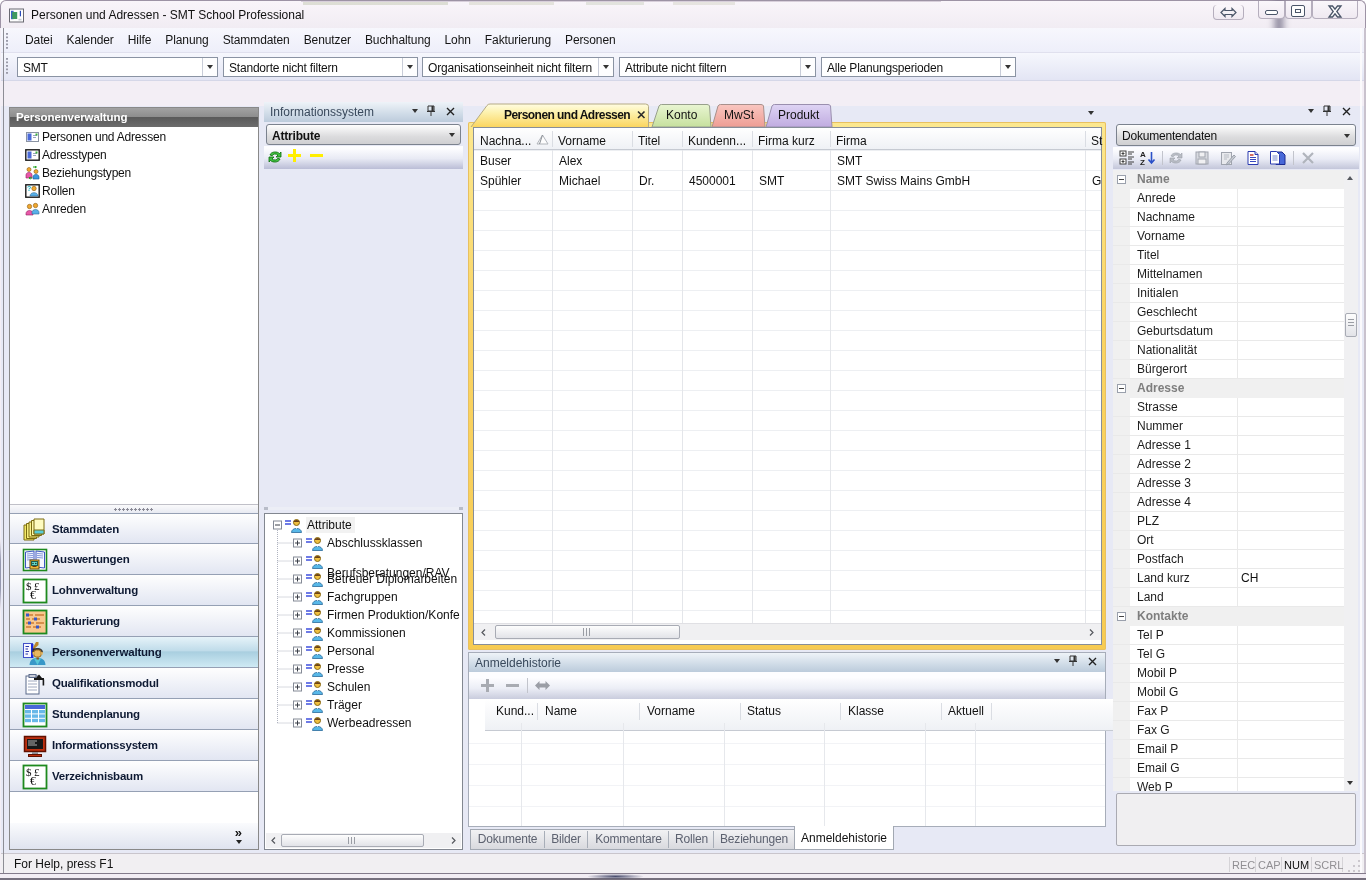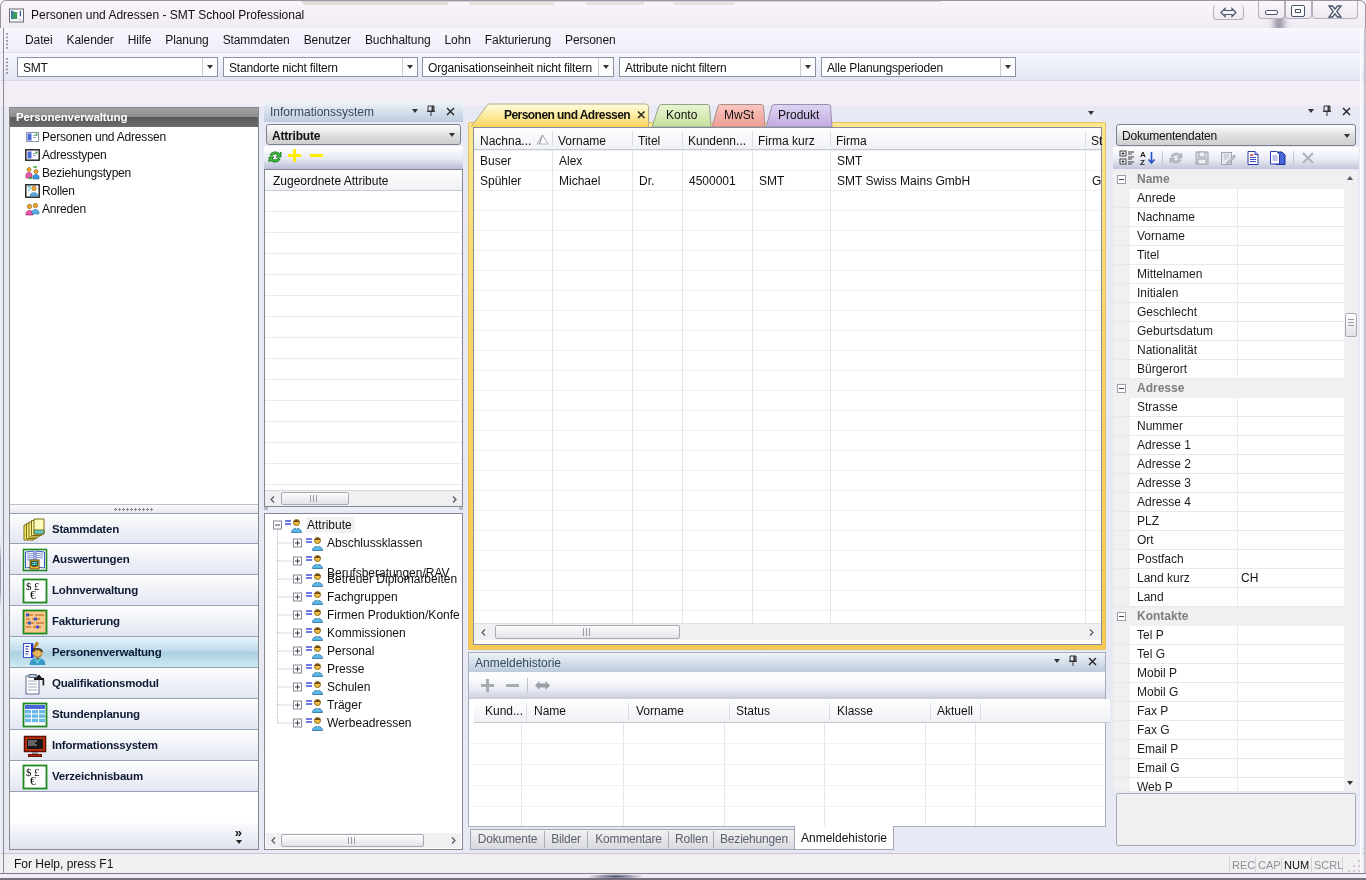--- a/index.html
+++ b/index.html
@@ -372,36 +372,20 @@
           </span>
         </div>
       <div class="abs" style="left:0;top:44px;width:199px;height:23px;background:linear-gradient(#fdfdff 10%,#e8eaf4 55%,#babdd6);">
         <svg class="abs" style="left:3px;top:3px;" width="16" height="16" viewBox="0 0 16 16">
             <path d="M3 6 C4 2.5 10 2 12.5 4.5 L14 3 L14 8 L9 8 L11 6 C9 4.5 6 4.8 5.2 6.8 Z" fill="#3fbf3f" stroke="#0a6a0a" stroke-width="0.8"></path>
             <path d="M13 10 C12 13.5 6 14 3.5 11.5 L2 13 L2 8 L7 8 L5 10 C7 11.5 10 11.2 10.8 9.2 Z" fill="#3fbf3f" stroke="#0a6a0a" stroke-width="0.8"></path>
           </svg>
         <path><div class="abs" style="left:24px;top:8px;width:13px;height:3px;background:#ffee00;"></div><div class="abs" style="left:29px;top:3px;width:3px;height:13px;background:#ffee00;"></div>
         <div class="abs" style="left:46px;top:8px;width:13px;height:3px;background:#ffee00;"></div>
       </path></div>
-      <div class="abs" style="left:0;top:67px;width:199px;height:338px;background:#fff;border:1px solid #828790;">
-        <div class="abs" style="left:0;top:0;width:100%;height:21px;background:linear-gradient(#fdfdfd,#f0f1f4);border-bottom:1px solid #c6cad2;">
-            <span class="abs" style="left:8px;top:4px;">Zugeordnete Attribute</span>
-          </div>
-        <div class="abs" style="left:0;top:21px;width:100%;height:299px;background-image:linear-gradient(#e9ebee 1px,transparent 1px);background-size:100% 21px;background-position:0 20px;"></div>
-        <div class="sbh" style="left:0;top:320px;width:197px;height:16px;border-top:1px solid #d8d8dc;">
-          <svg class="abs" style="left:5px;top:5px;" width="5" height="7" viewBox="0 0 5 7">
-              <path d="M4 0.5 L1 3.5 L4 6.5" fill="none" stroke="#55585e" stroke-width="1.2"></path>
-            </svg>
-          <div class="sbthumb abs" style="left:16px;top:1px;width:68px;height:13px;"></div>
-          <div class="abs" style="left:48px;top:4px;width:1px;height:7px;background:#9a9da4;box-shadow:3px 0 0 #9a9da4,-3px 0 0 #9a9da4;"></div>
-          <svg class="abs" style="left:187px;top:5px;" width="5" height="7" viewBox="0 0 5 7">
-              <path d="M1 0.5 L4 3.5 L1 6.5" fill="none" stroke="#55585e" stroke-width="1.2"></path>
-            </svg>
-        </div>
-      </div>
     </div>
 
     <div class="abs" style="left:263px;top:401px;width:199px;height:3px;background:#eceef6;border-left:4px solid #b8bcc8;border-right:4px solid #b8bcc8;"></div>
     <div id="mid2">
         <svg class="abs" style="left:0;top:0;" width="197" height="318" viewBox="0 0 197 318">
           <defs>
             <g id="pficon">
               <g stroke="#4a5ae0" stroke-width="1.6">
                 <path d="M0 3 L6 3"></path>
                 <path d="M0 6 L6 6"></path>
@@ -573,21 +557,21 @@
           <path d="M1 1 L8 8 M8 1 L1 8" stroke="#222" stroke-width="1.4"></path>
         </svg>
       <div class="abs" style="left:0;top:19px;width:636px;height:27px;background:linear-gradient(#fdfdff 20%,#eceef6 60%,#c9ccdd);">
         <path><div class="abs" style="left:12px;top:12px;width:13px;height:3px;background:#a8abb2;"></div><div class="abs" style="left:17px;top:7px;width:3px;height:13px;background:#a8abb2;"></div>
         <div class="abs" style="left:37px;top:12px;width:13px;height:3px;background:#a8abb2;"></div>
         <div class="abs" style="left:58px;top:6px;width:1px;height:15px;background:#c2c4cc;"></div>
         <svg class="abs" style="left:65px;top:7px;" width="17" height="13" viewBox="0 0 17 13">
               <path d="M1 6.5 L5.5 2 L5.5 4.6 L11.5 4.6 L11.5 2 L16 6.5 L11.5 11 L11.5 8.4 L5.5 8.4 L5.5 11 Z" fill="#9b9ea6"></path>
             </svg>
       </path></div>
-      <div class="abs" style="left:5px;top:46px;width:636px;height:24px;background:linear-gradient(#ffffff,#eff1f5);border-bottom:1px solid #c6cad2;padding-left:11px;">
+      <div class="abs" style="left:16px;top:46px;width:636px;height:32px;background:linear-gradient(#ffffff,#eff1f5);border-bottom:1px solid #c6cad2;padding-left:11px;">
         <div class="abs" style="left:11px;top:5px;">Kund...</div>
         <div class="abs" style="left:60px;top:5px;">Name</div>
         <div class="abs" style="left:162px;top:5px;">Vorname</div>
         <div class="abs" style="left:262px;top:5px;">Status</div>
         <div class="abs" style="left:363px;top:5px;">Klasse</div>
         <div class="abs" style="left:463px;top:5px;">Aktuell</div>
         <div class="abs" style="left:52px;top:4px;width:1px;height:17px;background:#dadde3;"></div>
         <div class="abs" style="left:154px;top:4px;width:1px;height:17px;background:#dadde3;"></div>
         <div class="abs" style="left:255px;top:4px;width:1px;height:17px;background:#dadde3;"></div>
         <div class="abs" style="left:355px;top:4px;width:1px;height:17px;background:#dadde3;"></div>

